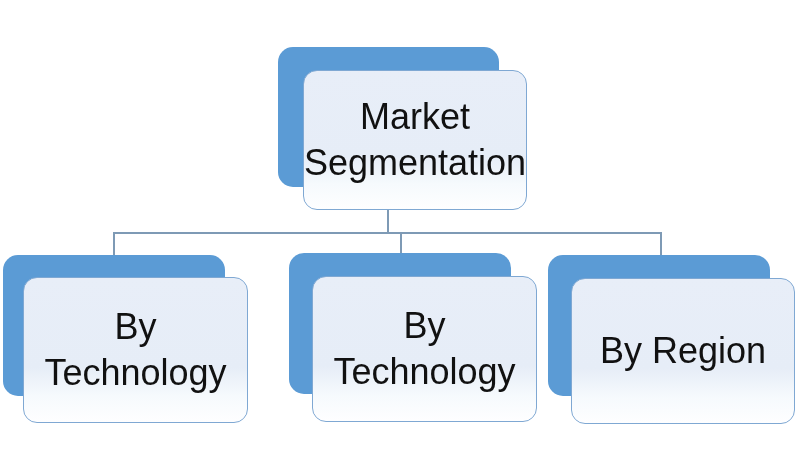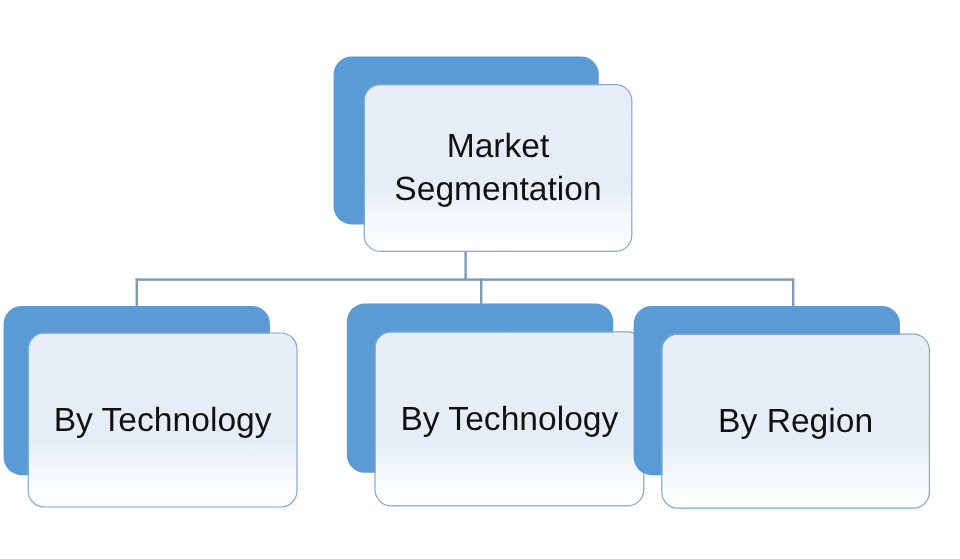--- a/index.html
+++ b/index.html
@@ -31,36 +31,36 @@
     border: 1.5px solid var(--node-border, #7fa8d3);
     border-radius: 14px;
     box-sizing: border-box;
     display: flex;
     align-items: center;
     justify-content: center;
     text-align: center;
   }
   .label {
     color: var(--text, #111111);
-    font-size: 28px;
+    font-size: 36px;
     line-height: 1.27;
     padding: 0 8px;
   }
   .connector {
     position: absolute;
     background: var(--connector, #7e9ab5);
   }
   
   .node-top        { left: 278px; top: 47px;  width: 252px; height: 165px; }
   .node-top .back  { left: 0;     top: 0;     width: 221px; height: 140px; }
   .node-top .front { left: 25px;  top: 23px;  width: 224px; height: 140px; }
   
   .node-left        { left: 3px;   top: 255px; width: 248px; height: 170px; }
   .node-mid         { left: 289px; top: 253px; width: 250px; height: 170px; }
-  .node-right       { left: 528px; top: 255px; width: 248px; height: 170px; }
+  .node-right       { left: 548px; top: 255px; width: 248px; height: 170px; }
   .node-left  .back,
   .node-mid   .back,
   .node-right .back  { left: 0;    top: 0;    width: 222px; height: 141px; }
   .node-left  .front { left: 20px; top: 22px; width: 225px; height: 146px; }
   .node-mid   .front { left: 23px; top: 23px; width: 225px; height: 146px; }
   .node-right .front { left: 23px; top: 23px; width: 224px; height: 146px; }
   
   .conn-stem   { left: 387px; top: 210px; width: 1.5px;   height: 23px; }
   .conn-h      { left: 113px; top: 232px; width: 548px;   height: 1.5px; }
   .conn-drop-l { left: 113px; top: 232px; width: 1.5px;   height: 24px; }

